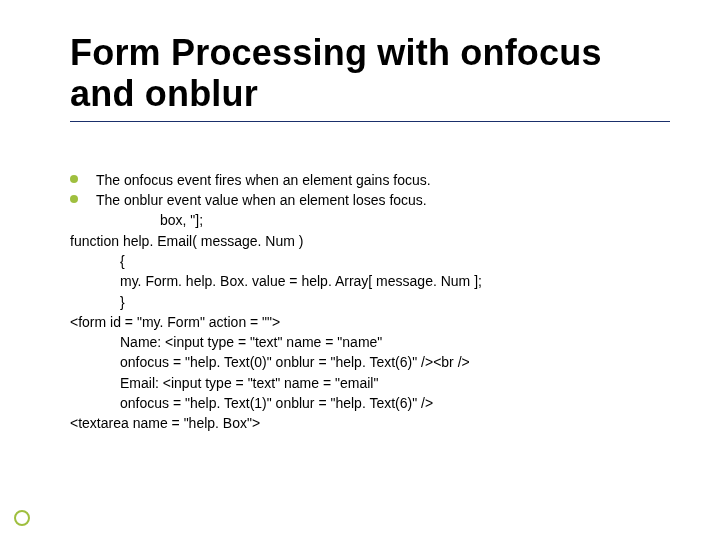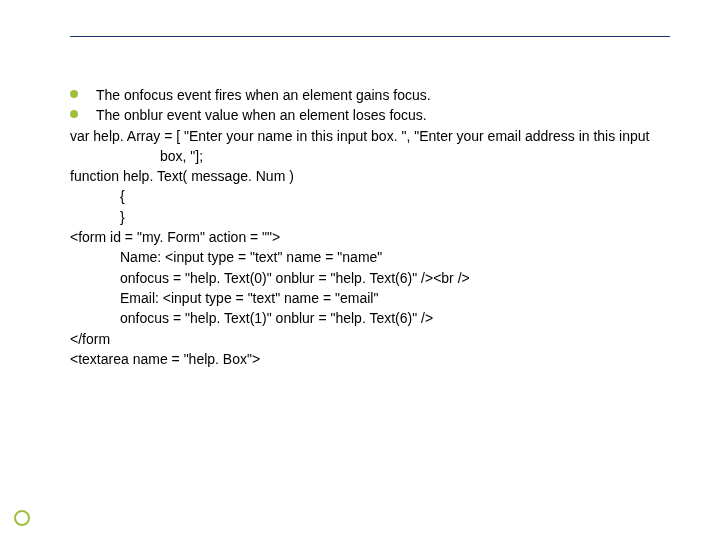--- a/index.html
+++ b/index.html
@@ -65,42 +65,42 @@
     border: 2px solid #9fbf3f;
     border-radius: 50%;
     background: #fff;
   }
 </style>
 </head>
 <body>
 
 <div class="slide">
 
+  <h1 class="title">Form Processing with onfocus and onblur</h1>
   <div class="rule"></div>
 
   <div class="body">
 
     <p class="bulleted">
       <span class="dot"></span>
       <span>The onfocus event fires when an element gains focus.</span>
     </p>
     <p class="bulleted">
       <span class="dot"></span>
       <span>The onblur event value when an element loses focus.</span>
     </p>
 
-    <p class="line">var help. Array = [ "Enter your name in this input box. ", "Enter your email address in this input</p>
     <p class="line indent1">box, "];</p>
-    <p class="line">function help. Text( message. Num )</p>
+    <p class="line">function help. Email( message. Num )</p>
     <p class="line indent2">{</p>
+    <p class="line indent2">my. Form. help. Box. value = help. Array[ message. Num ];</p>
     <p class="line indent2">}</p>
     <p class="line">&lt;form id = "my. Form" action = ""&gt;</p>
     <p class="line indent3">Name: &lt;input type = "text" name = "name"</p>
     <p class="line indent3">onfocus = "help. Text(0)" onblur = "help. Text(6)" /&gt;&lt;br /&gt;</p>
     <p class="line indent3">Email: &lt;input type = "text" name = "email"</p>
     <p class="line indent3">onfocus = "help. Text(1)" onblur = "help. Text(6)" /&gt;</p>
-    <p class="line">&lt;/form</p>
     <p class="line">&lt;textarea name = "help. Box"&gt;</p>
 
   </div>
 
   <div class="side-dot"></div>
 </div>
 
 </body></html>

